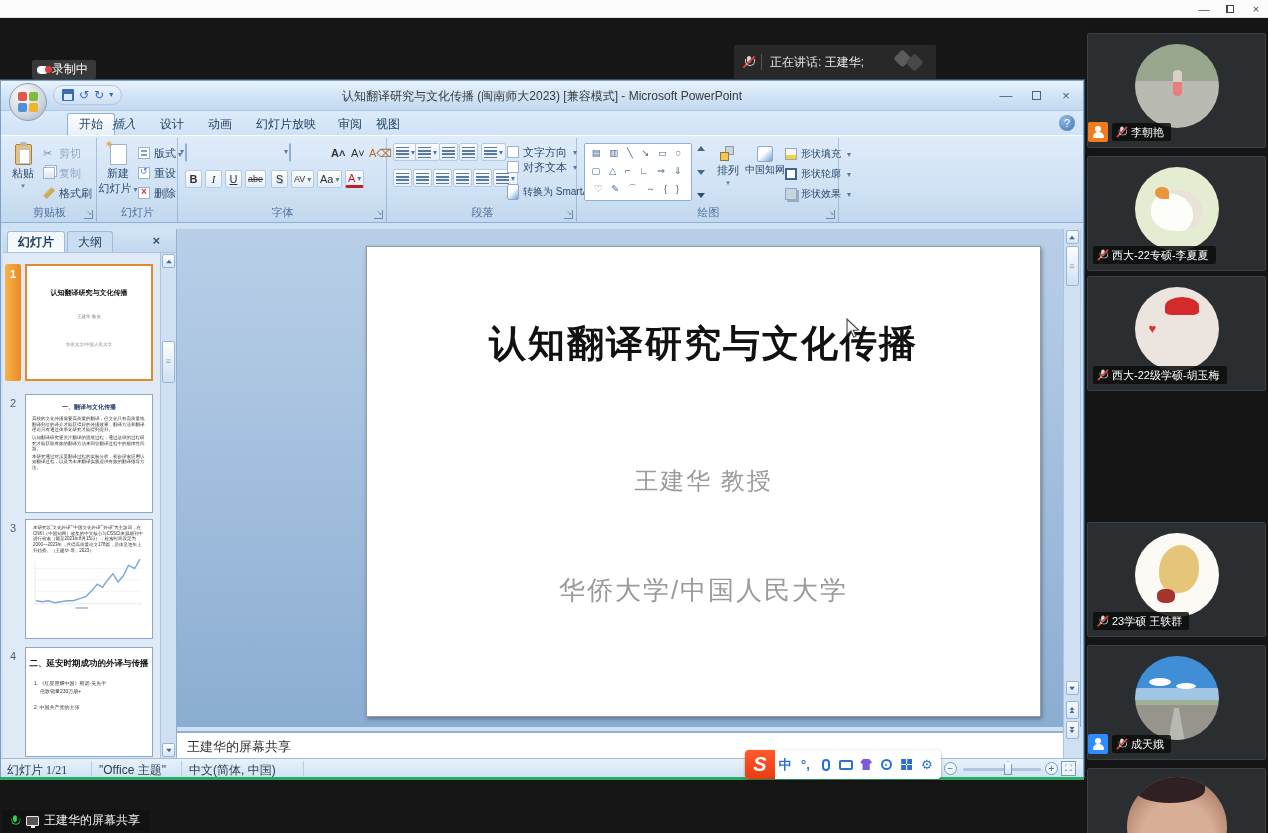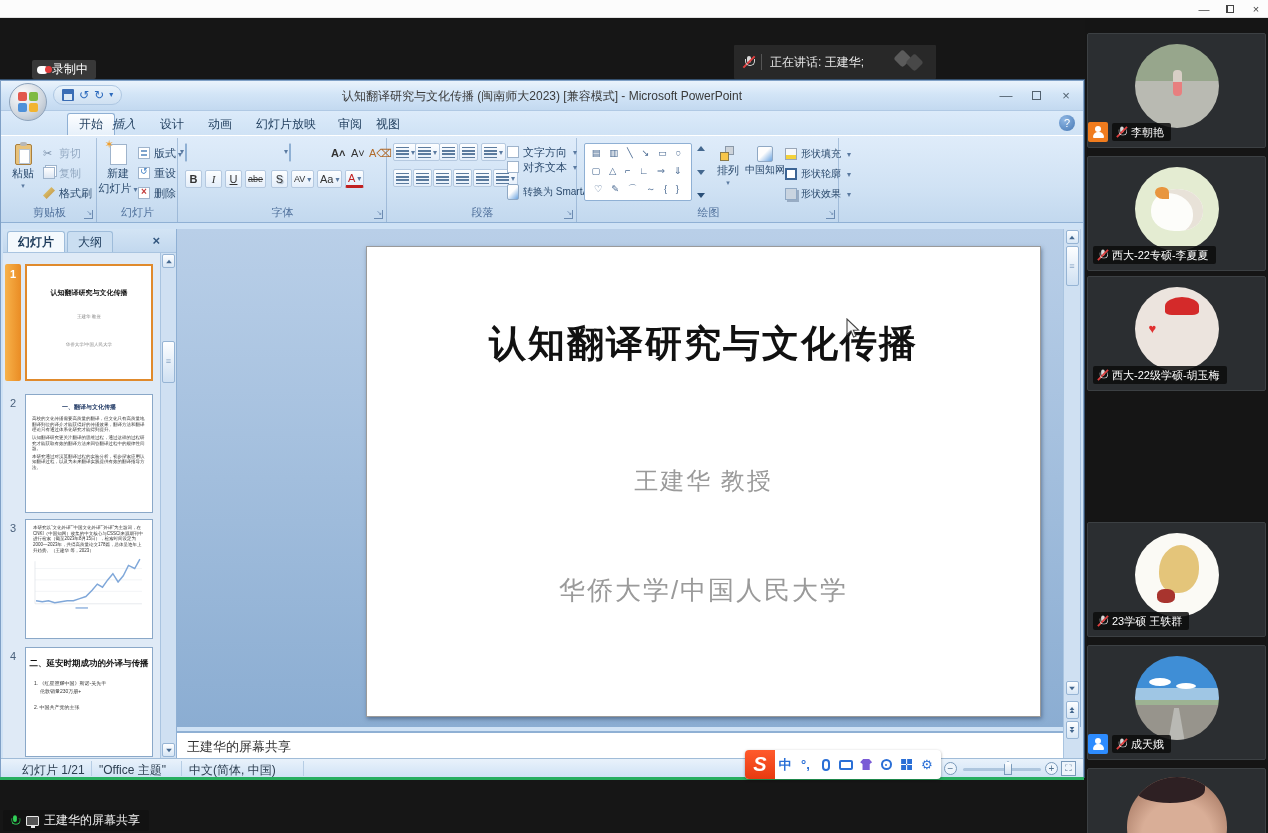--- a/index.html
+++ b/index.html
@@ -567,21 +567,21 @@
           <span class="tri dn" style="transform:scale(.6);margin:-1px 0"></span>
           <span class="tri dn" style="transform:scale(.6);margin:-1px 0"></span>
         </span>
     </div>
 
     <div id="notes">
       <span>王建华的屏幕共享</span>
     </div>
 
     <div id="statusbar">
-      <span class="stcell" style="left:21px;">幻灯片 1/21</span>
+      <span class="stcell" style="left:6px;font-family:Liberation Serif, serif;">幻灯片 1/21</span>
       <span class="stsep" style="left:90px;"></span>
       <span class="stcell" style="left:98px;">"Office 主题"</span>
       <span class="stsep" style="left:180px;"></span>
       <span class="stcell" style="left:188px;">中文(简体, 中国)</span>
       <span class="stsep" style="left:302px;"></span>
       <span class="zbtn" style="left:943px;">−</span>
       <span id="ztrack"></span>
       <span id="zthumb"></span>
       <span class="zbtn" style="left:1044px;">+</span>
       <span id="zfit">⛶</span>

